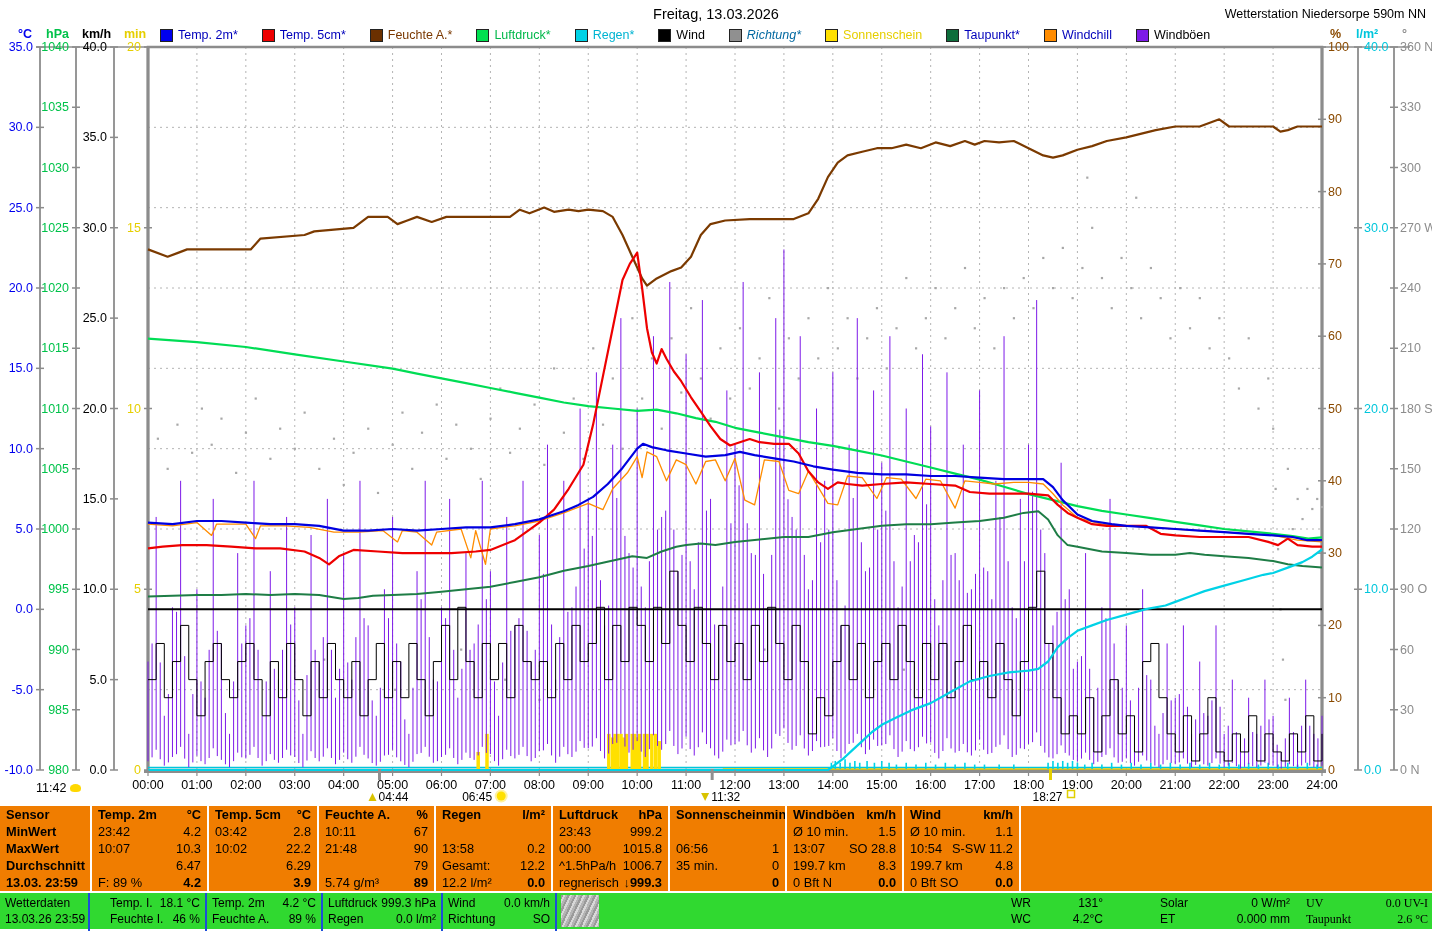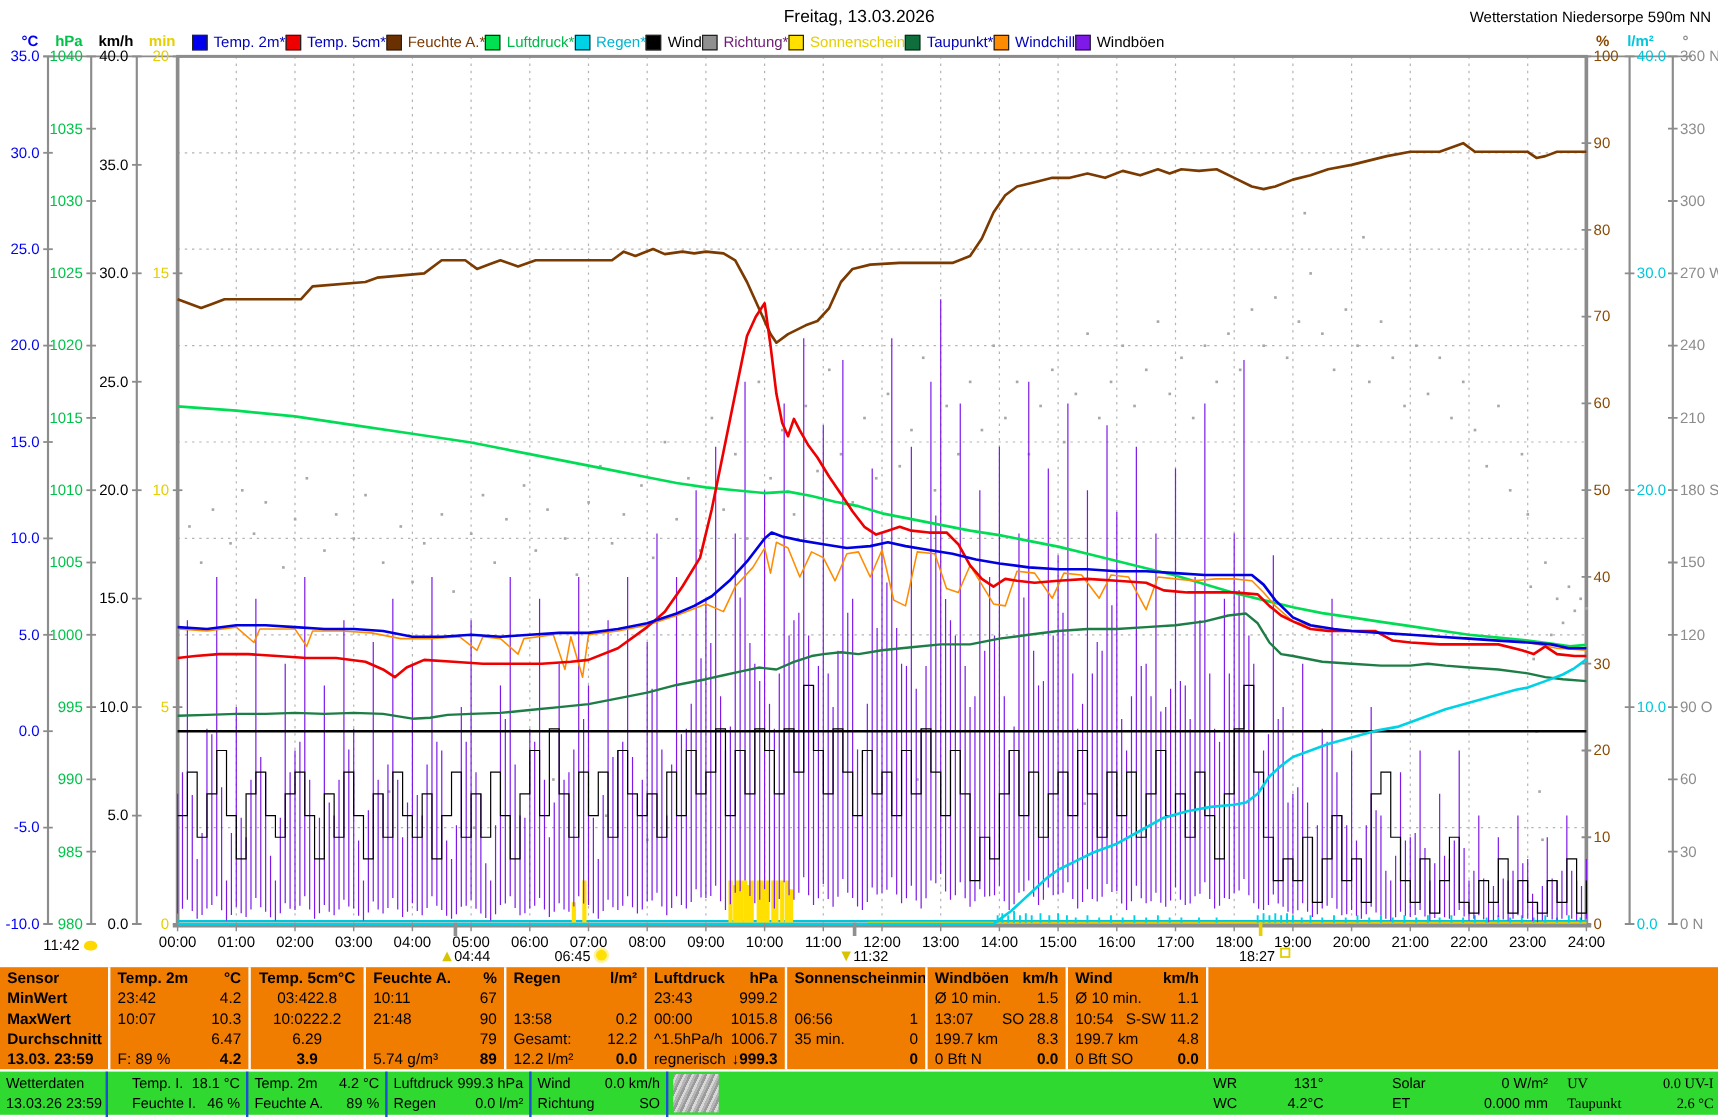--- a/index.html
+++ b/index.html
@@ -1,21 +1,21 @@
 <!DOCTYPE html>
 <html><head>
 <meta charset="utf-8">
 <style>
   html,body{margin:0;padding:0;}
   body{width:1432px;height:931px;position:relative;background:#fff;
        font-family:"Liberation Sans",sans-serif;overflow:hidden;color:#000;}
   .hdr-title{position:absolute;top:6px;left:0;right:0;text-align:center;font-size:14.5px;}
   .station{position:absolute;top:7px;right:6px;font-size:12.5px;}
   .unit-label{position:absolute;top:27px;font-size:12.5px;font-weight:bold;}
-  .legend{position:absolute;top:28px;left:160px;display:flex;font-size:12.5px;align-items:flex-start;}
+  .legend{position:absolute;top:28px;left:160px;display:flex;gap:24px;font-size:12.5px;align-items:flex-start;}
   .legend-item{display:flex;align-items:center;white-space:nowrap;}
   .legend-swatch{width:11px;height:11px;border:1px solid #222;margin-right:5px;display:inline-block;}
   #chart-svg{position:absolute;top:0;left:0;}
   .sun-note{position:absolute;top:781px;left:36px;font-size:12.5px;display:flex;align-items:center;gap:4px;}
   .sun-dot{width:11px;height:8px;background:#ffd800;border-radius:50% 50% 40% 40%;display:inline-block;}
   .otable{position:absolute;top:806px;left:0;width:1432px;height:85px;display:flex;font-size:12.8px;}
   .ocol{display:flex;flex-direction:column;box-sizing:border-box;}
   .ocol.sep{border-left:2px solid #fff;}
   .orow{height:17px;line-height:17px;padding:0 6px;display:flex;justify-content:space-between;white-space:nowrap;overflow:hidden;}
   .orow .l{text-align:left;} .orow .v{text-align:right;}
@@ -63,21 +63,21 @@
     <span class="legend-item">
       <span class="legend-swatch" style="background: rgb(0, 210, 230);"></span>
       <span style="color: rgb(0, 180, 210);">Regen*</span>
     </span>
     <span class="legend-item">
       <span class="legend-swatch" style="background: rgb(0, 0, 0);"></span>
       <span style="color: rgb(0, 0, 0);">Wind</span>
     </span>
     <span class="legend-item">
       <span class="legend-swatch" style="background: rgb(144, 144, 144);"></span>
-      <span style="color: #701a75;">Richtung*</span>
+      <span style="color: #0369a1; font-style: italic;">Richtung*</span>
     </span>
     <span class="legend-item">
       <span class="legend-swatch" style="background: rgb(255, 224, 0);"></span>
       <span style="color: rgb(230, 207, 0);">Sonnenschein</span>
     </span>
     <span class="legend-item">
       <span class="legend-swatch" style="background: rgb(14, 110, 60);"></span>
       <span style="color: rgb(0, 0, 187);">Taupunkt*</span>
     </span>
     <span class="legend-item">
@@ -876,21 +876,21 @@
       </div>
       <div class="orow">
         <span class="l"></span>
         <span class="v">6.47</span>
       </div>
       <div class="orow">
         <span class="l">F: 89 %</span>
         <span class="v b">4.2</span>
       </div>
     </div>
-    <div class="ocol sep" style="width: 96px; align-items: center;">
+    <div class="ocol sep" style="width: 110px;">
       <div class="orow">
         <span class="l b">Temp. 5cm</span>
         <span class="v b">°C</span>
       </div>
       <div class="orow">
         <span class="l">03:42</span>
         <span class="v">2.8</span>
       </div>
       <div class="orow">
         <span class="l">10:02</span>

